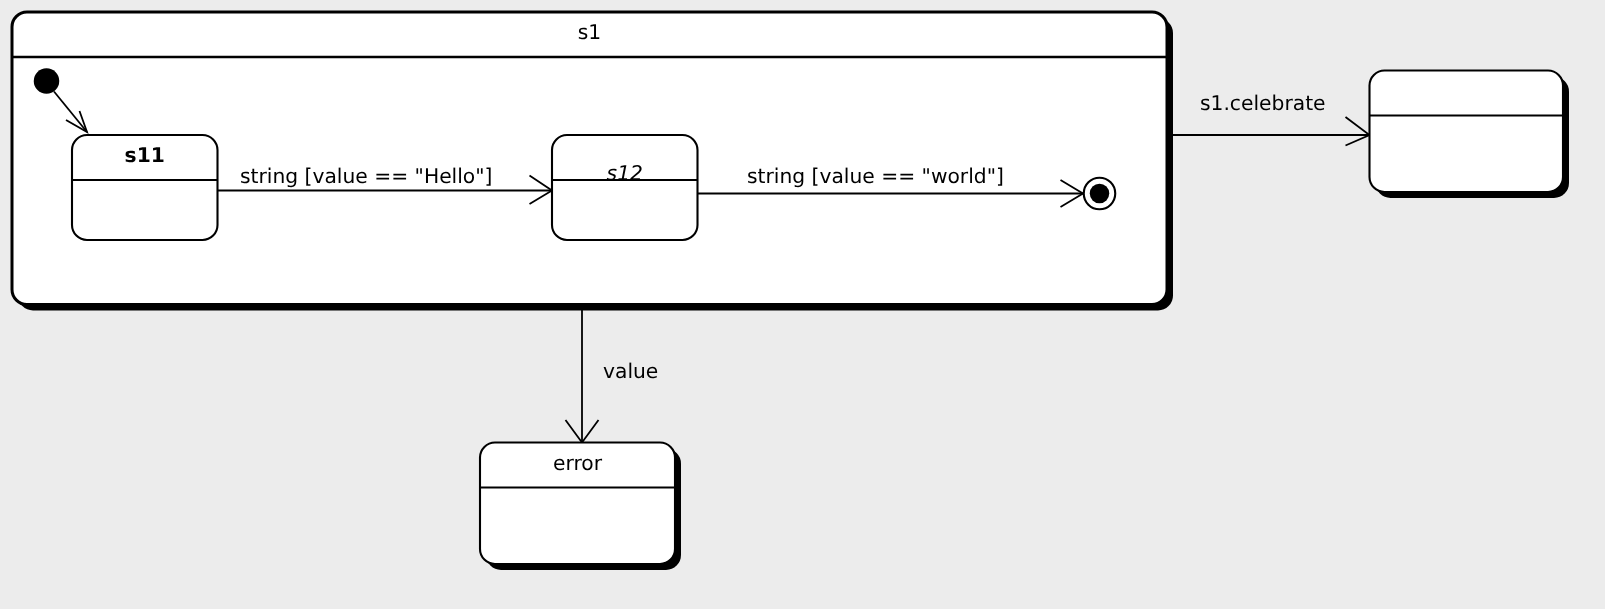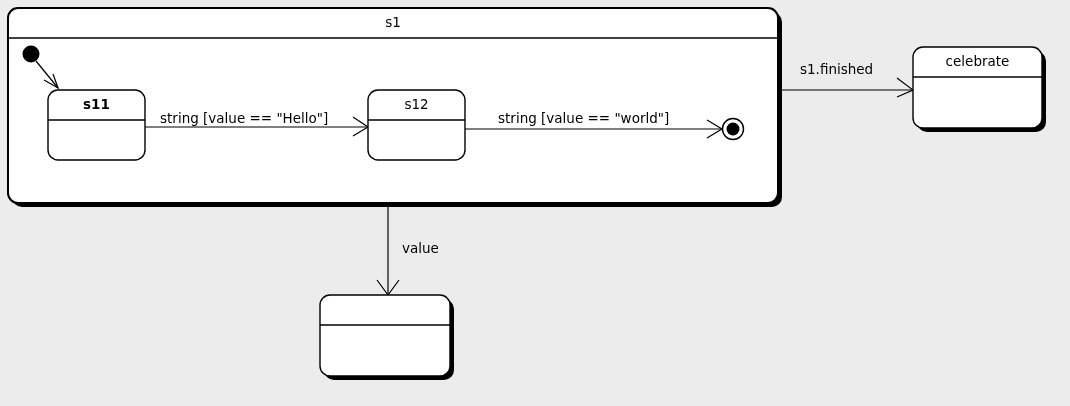--- a/index.html
+++ b/index.html
@@ -112,26 +112,26 @@
       <rect x="324" y="299" width="130" height="81" rx="10" ry="10" fill="#000000"></rect>
       <rect x="320" y="295" width="130" height="81" rx="10" ry="10" fill="#ffffff" stroke="#000000" stroke-width="1.4"></rect>
       <line x1="320" y1="325" x2="450" y2="325" stroke="#000000" stroke-width="1.4"></line>
     </g>
   </svg>
 
   <div class="lbl state-name" style="left:8px; top:16px; width:770px;">s1</div>
 
   <div class="lbl state-name" style="left:48px; top:98px; width:97px;font-weight:bold;">s11</div>
 
-  <div class="lbl state-name" style="left:368px; top:98px; width:97px;">s12</div>
+  <div class="lbl state-name" style="left:368px; top:110px; width:97px;font-style:italic;">s12</div>
 
-  <div class="lbl state-name" style="left:913px; top:55px; width:129px;">celebrate</div>
 
+  <div class="lbl state-name" style="left:320px; top:303px; width:130px;">error</div>
 
   <div class="lbl edge-label" style="left:160px; top:112px;">string [value == "Hello"]</div>
 
   <div class="lbl edge-label" style="left:498px; top:112px;">string [value == "world"]</div>
 
-  <div class="lbl edge-label" style="left:800px; top:63px;">s1.finished</div>
+  <div class="lbl edge-label" style="left:800px; top:63px;">s1.celebrate</div>
 
   <div class="lbl edge-label" style="left:402px; top:242px;">value</div>
 
 </div>
 
 </body></html>

